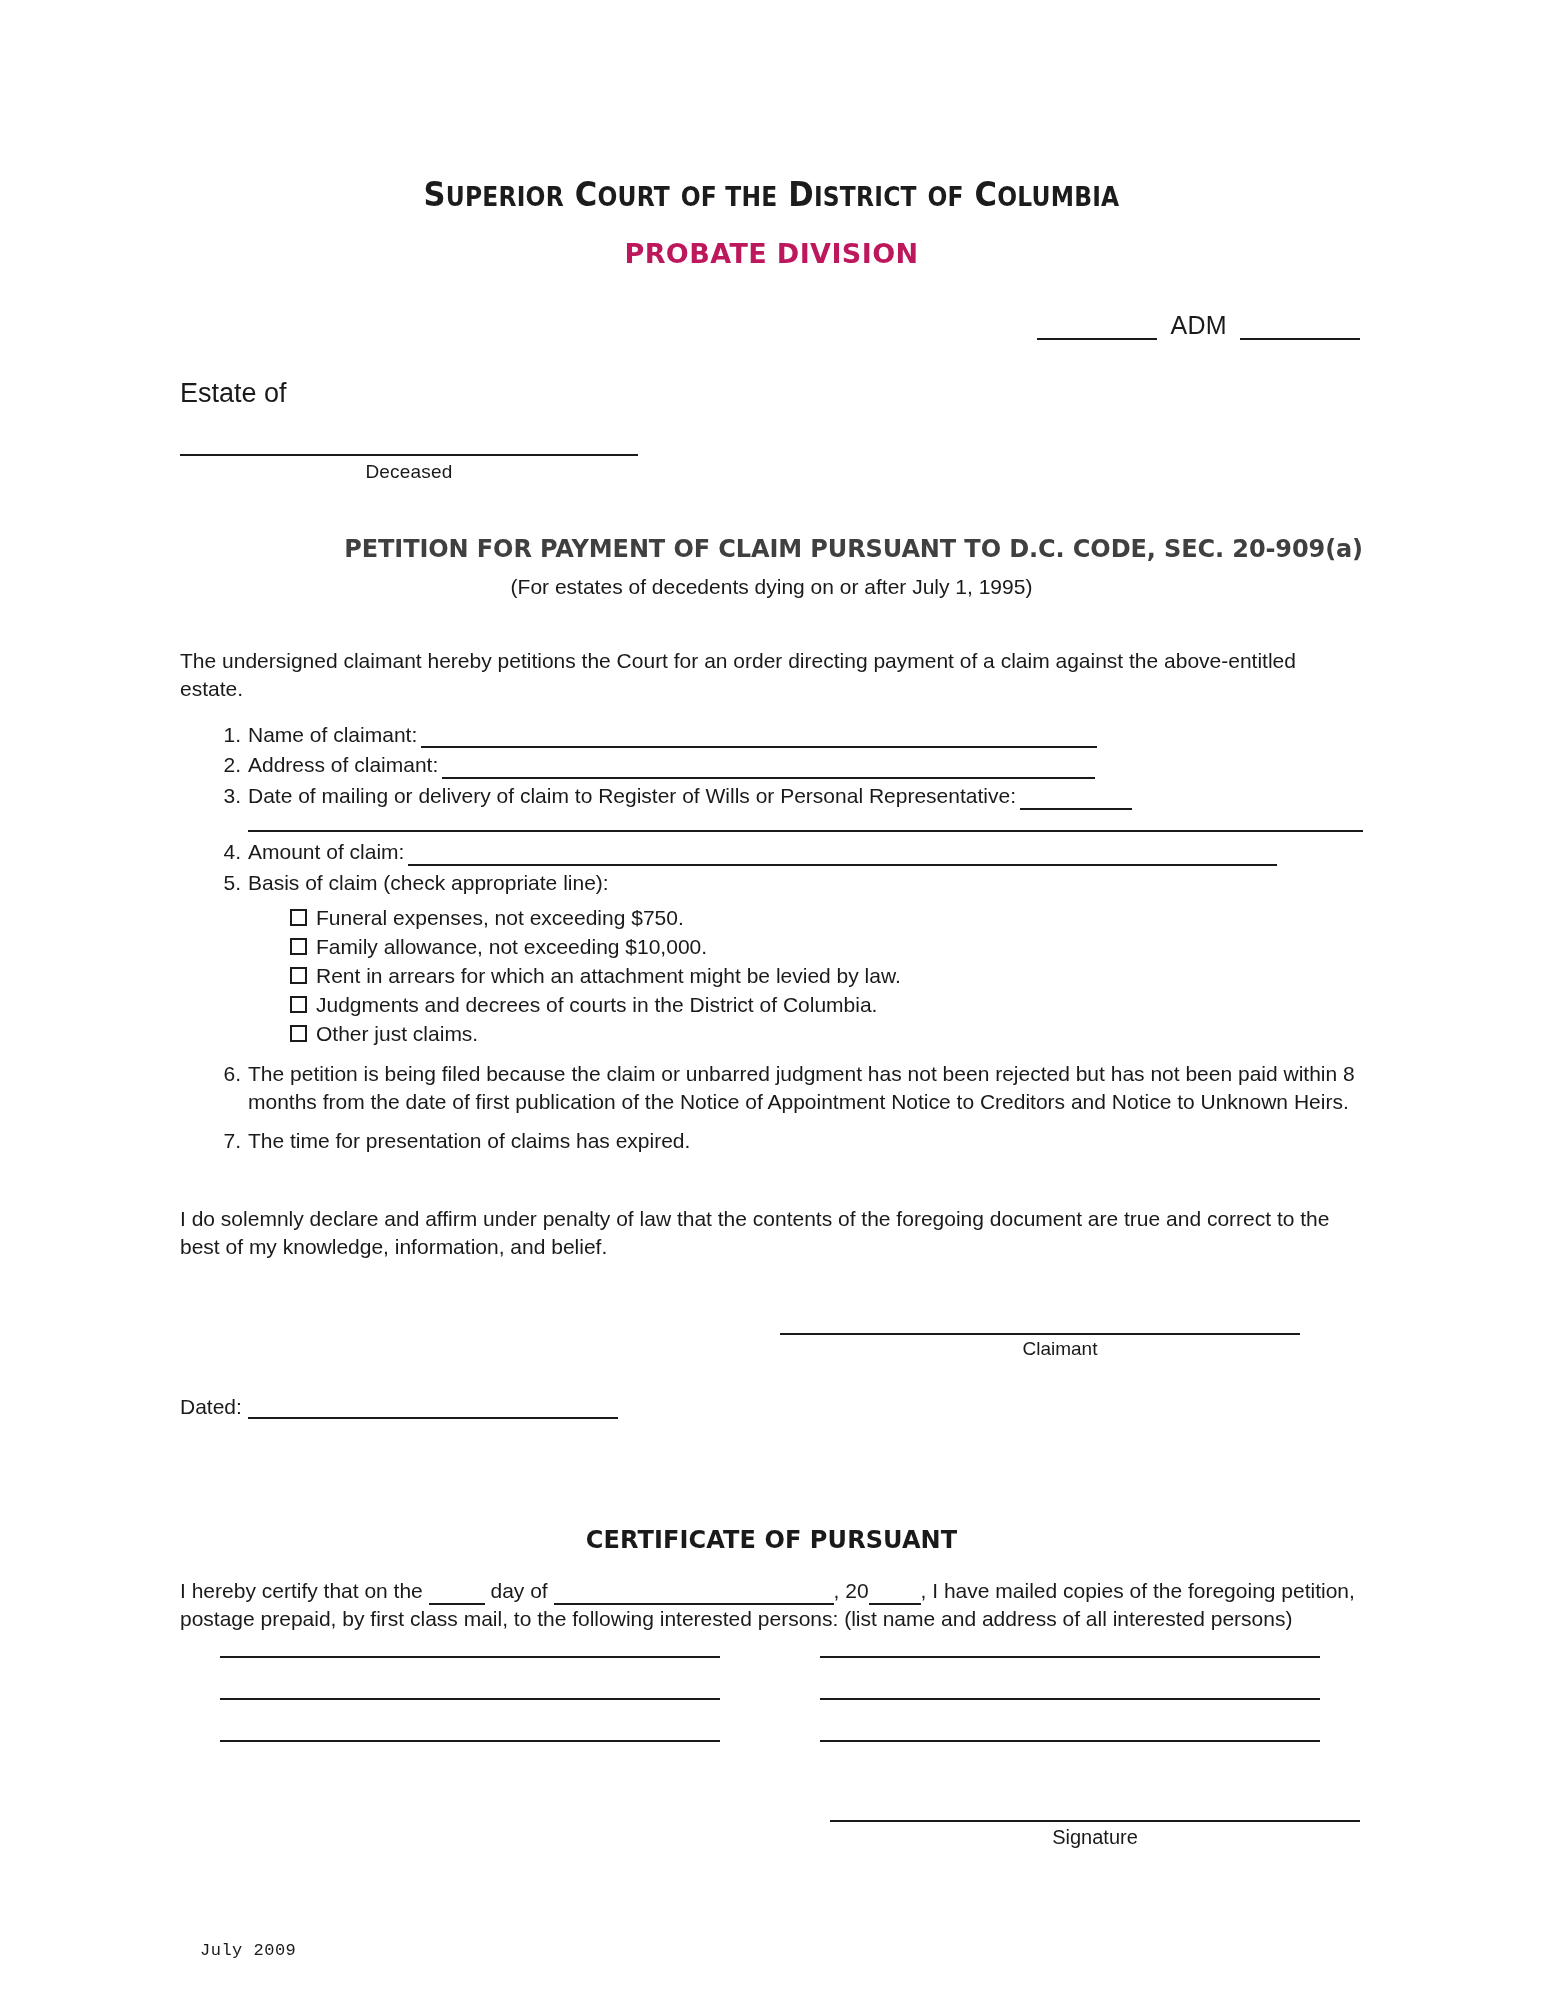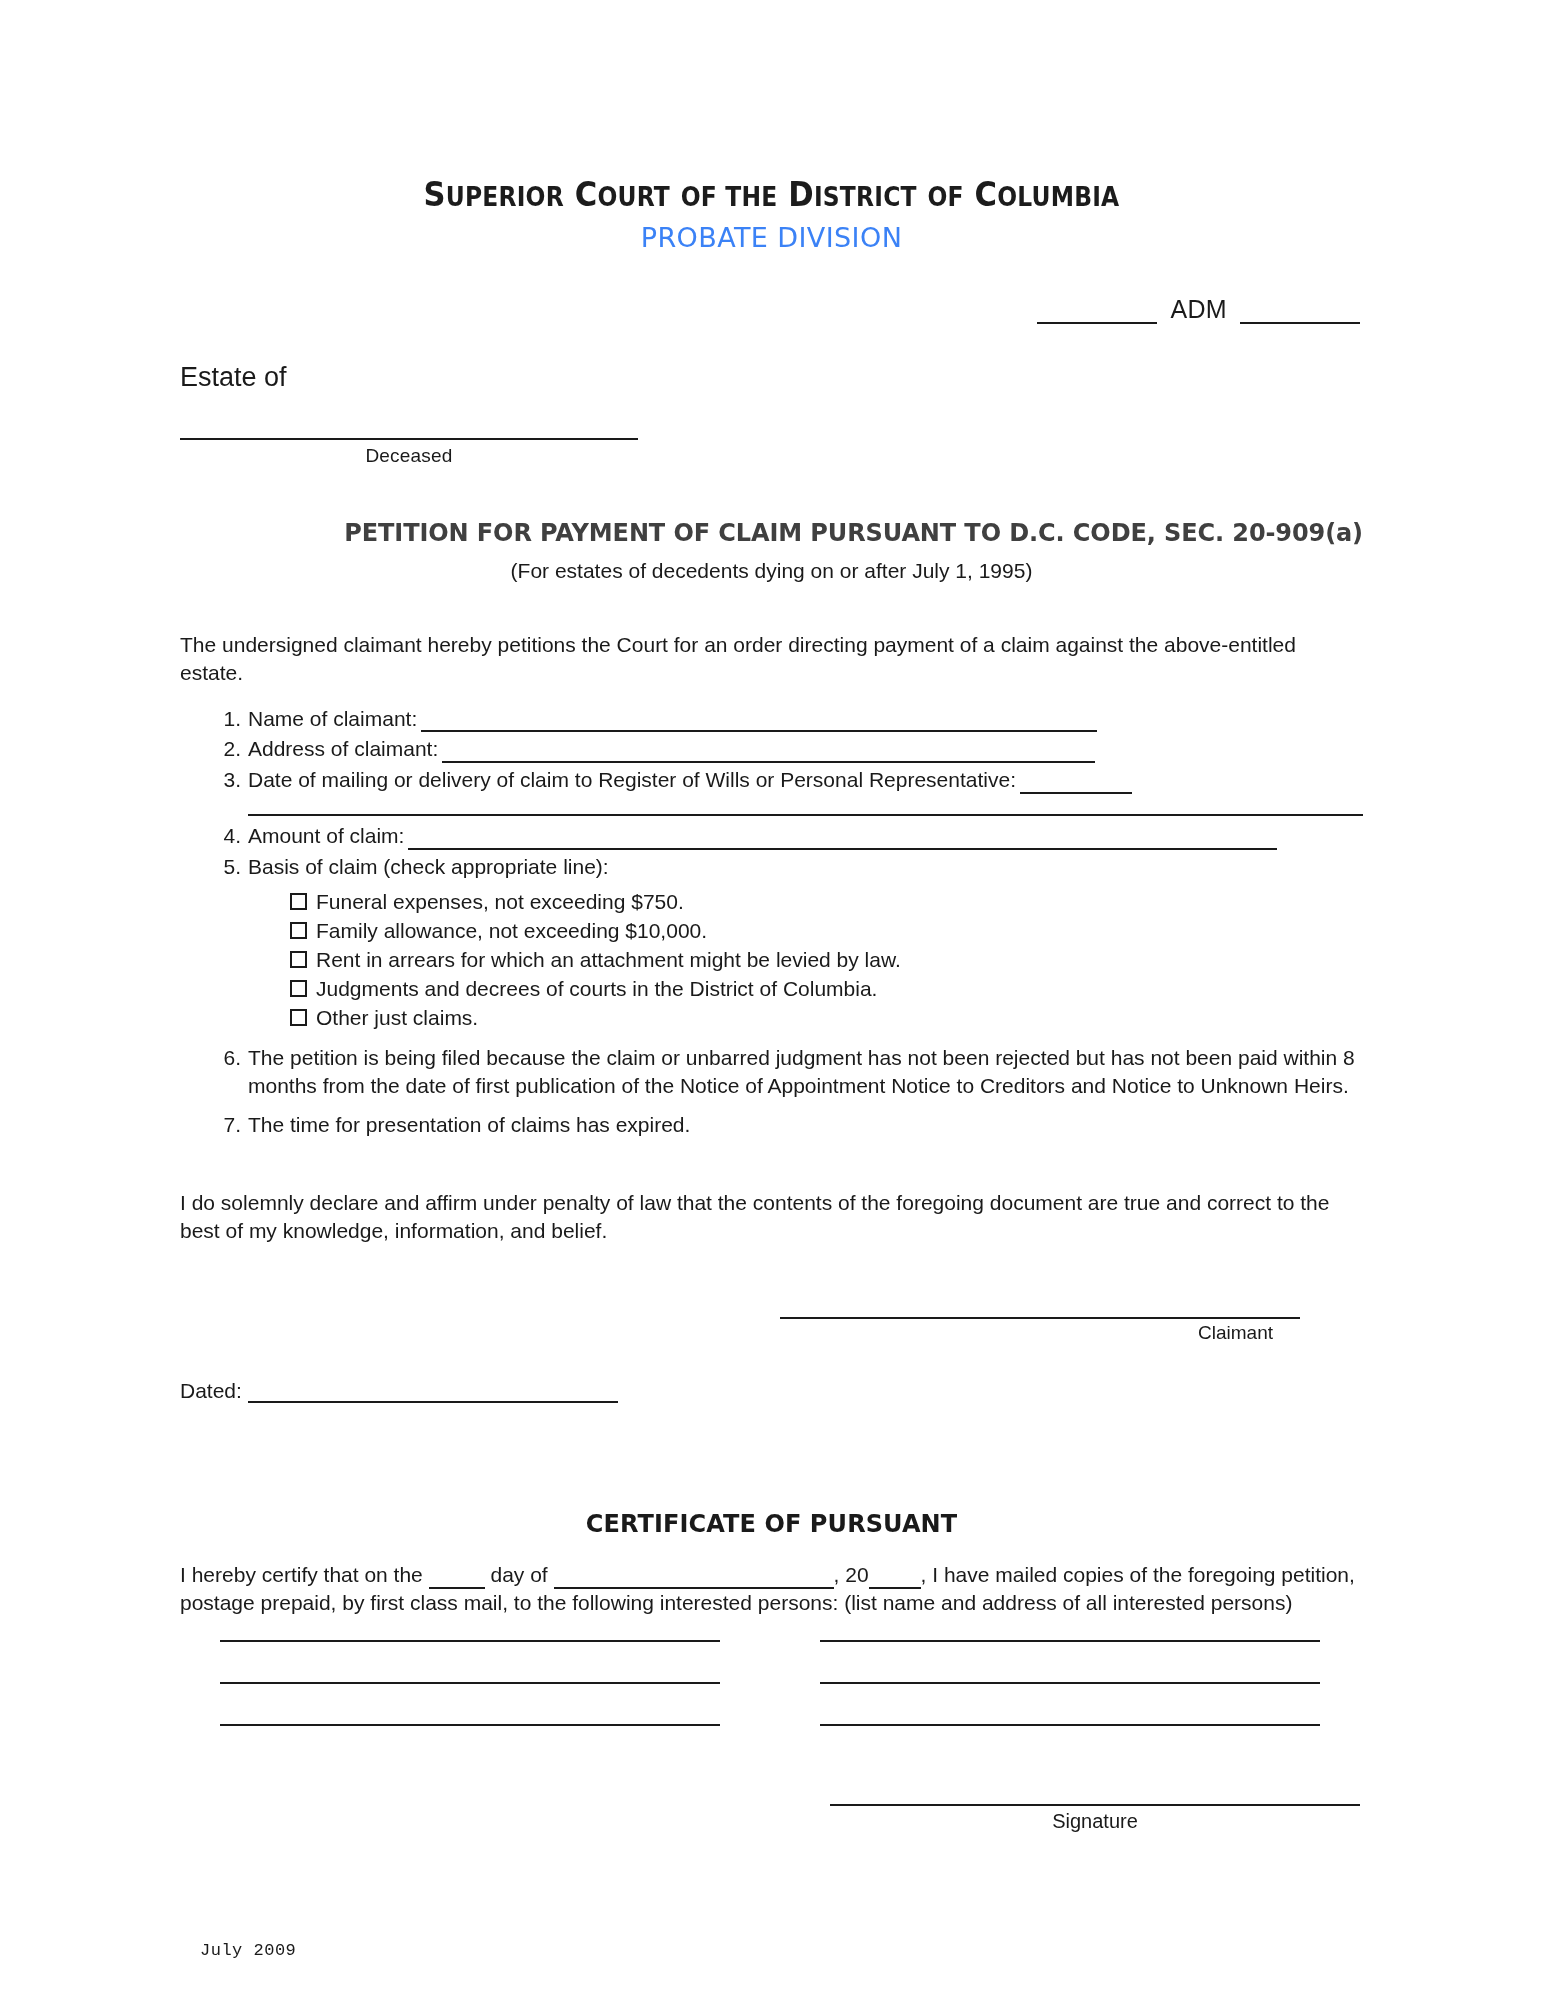--- a/index.html
+++ b/index.html
@@ -43,23 +43,23 @@
     white-space: nowrap;
   }
   .court-title .sc {
     font-size: 26px;
   }
 
   .division-title {
     text-align: center;
     font-size: 27px;
     font-family: "DejaVu Sans", sans-serif;
-    font-weight: normal;
-    color: #3b82f6;
-    margin-top: 9px;
+    font-weight: bold;
+    color: #be185d;
+    margin-top: 25px;
     letter-spacing: 0.4px;
   }
 
   
   .adm-row {
     margin-top: 42px;
     text-align: right;
     font-size: 21px;
     white-space: nowrap;
     padding-right: 3px;
@@ -198,24 +198,24 @@
   .claimant-rule {
     position: absolute;
     left: 600px;
     top: 0;
     width: 520px;
     border-bottom: 2px solid #1a1a1a;
     height: 0;
   }
   .claimant-caption {
     position: absolute;
-    left: 573px;
+    left: 620px;
     top: 5px;
     width: 520px;
-    text-align: right;
+    text-align: center;
     font-size: 19px;
   }
   .dated-row {
     position: absolute;
     left: 0;
     top: 62px;
     font-size: 21px;
     white-space: nowrap;
   }
   .dated-blank {

